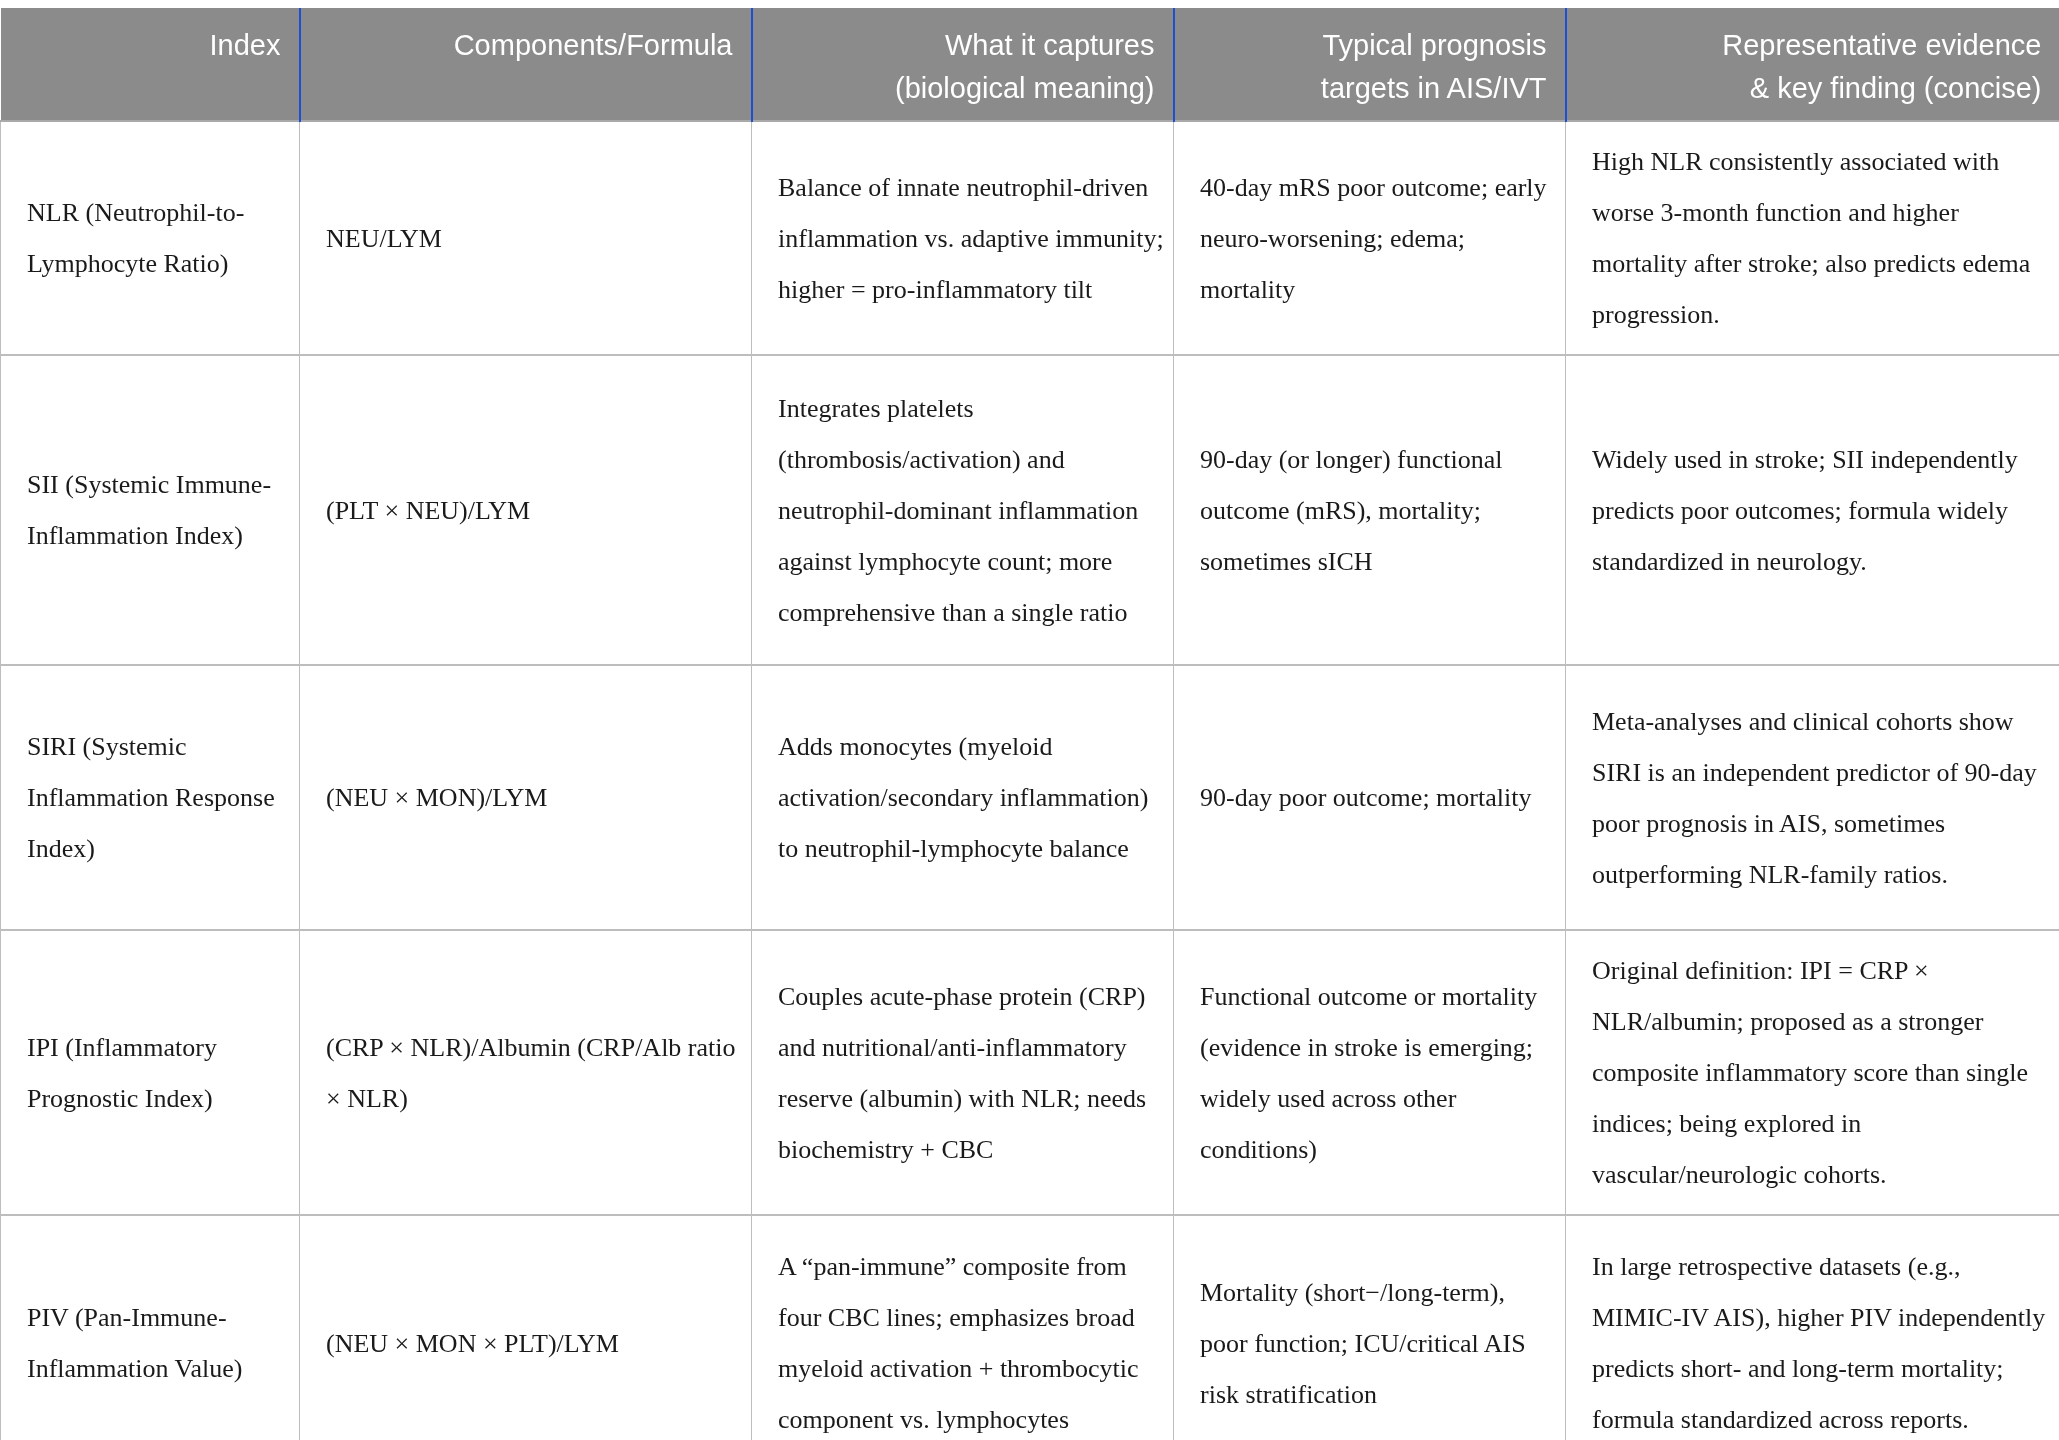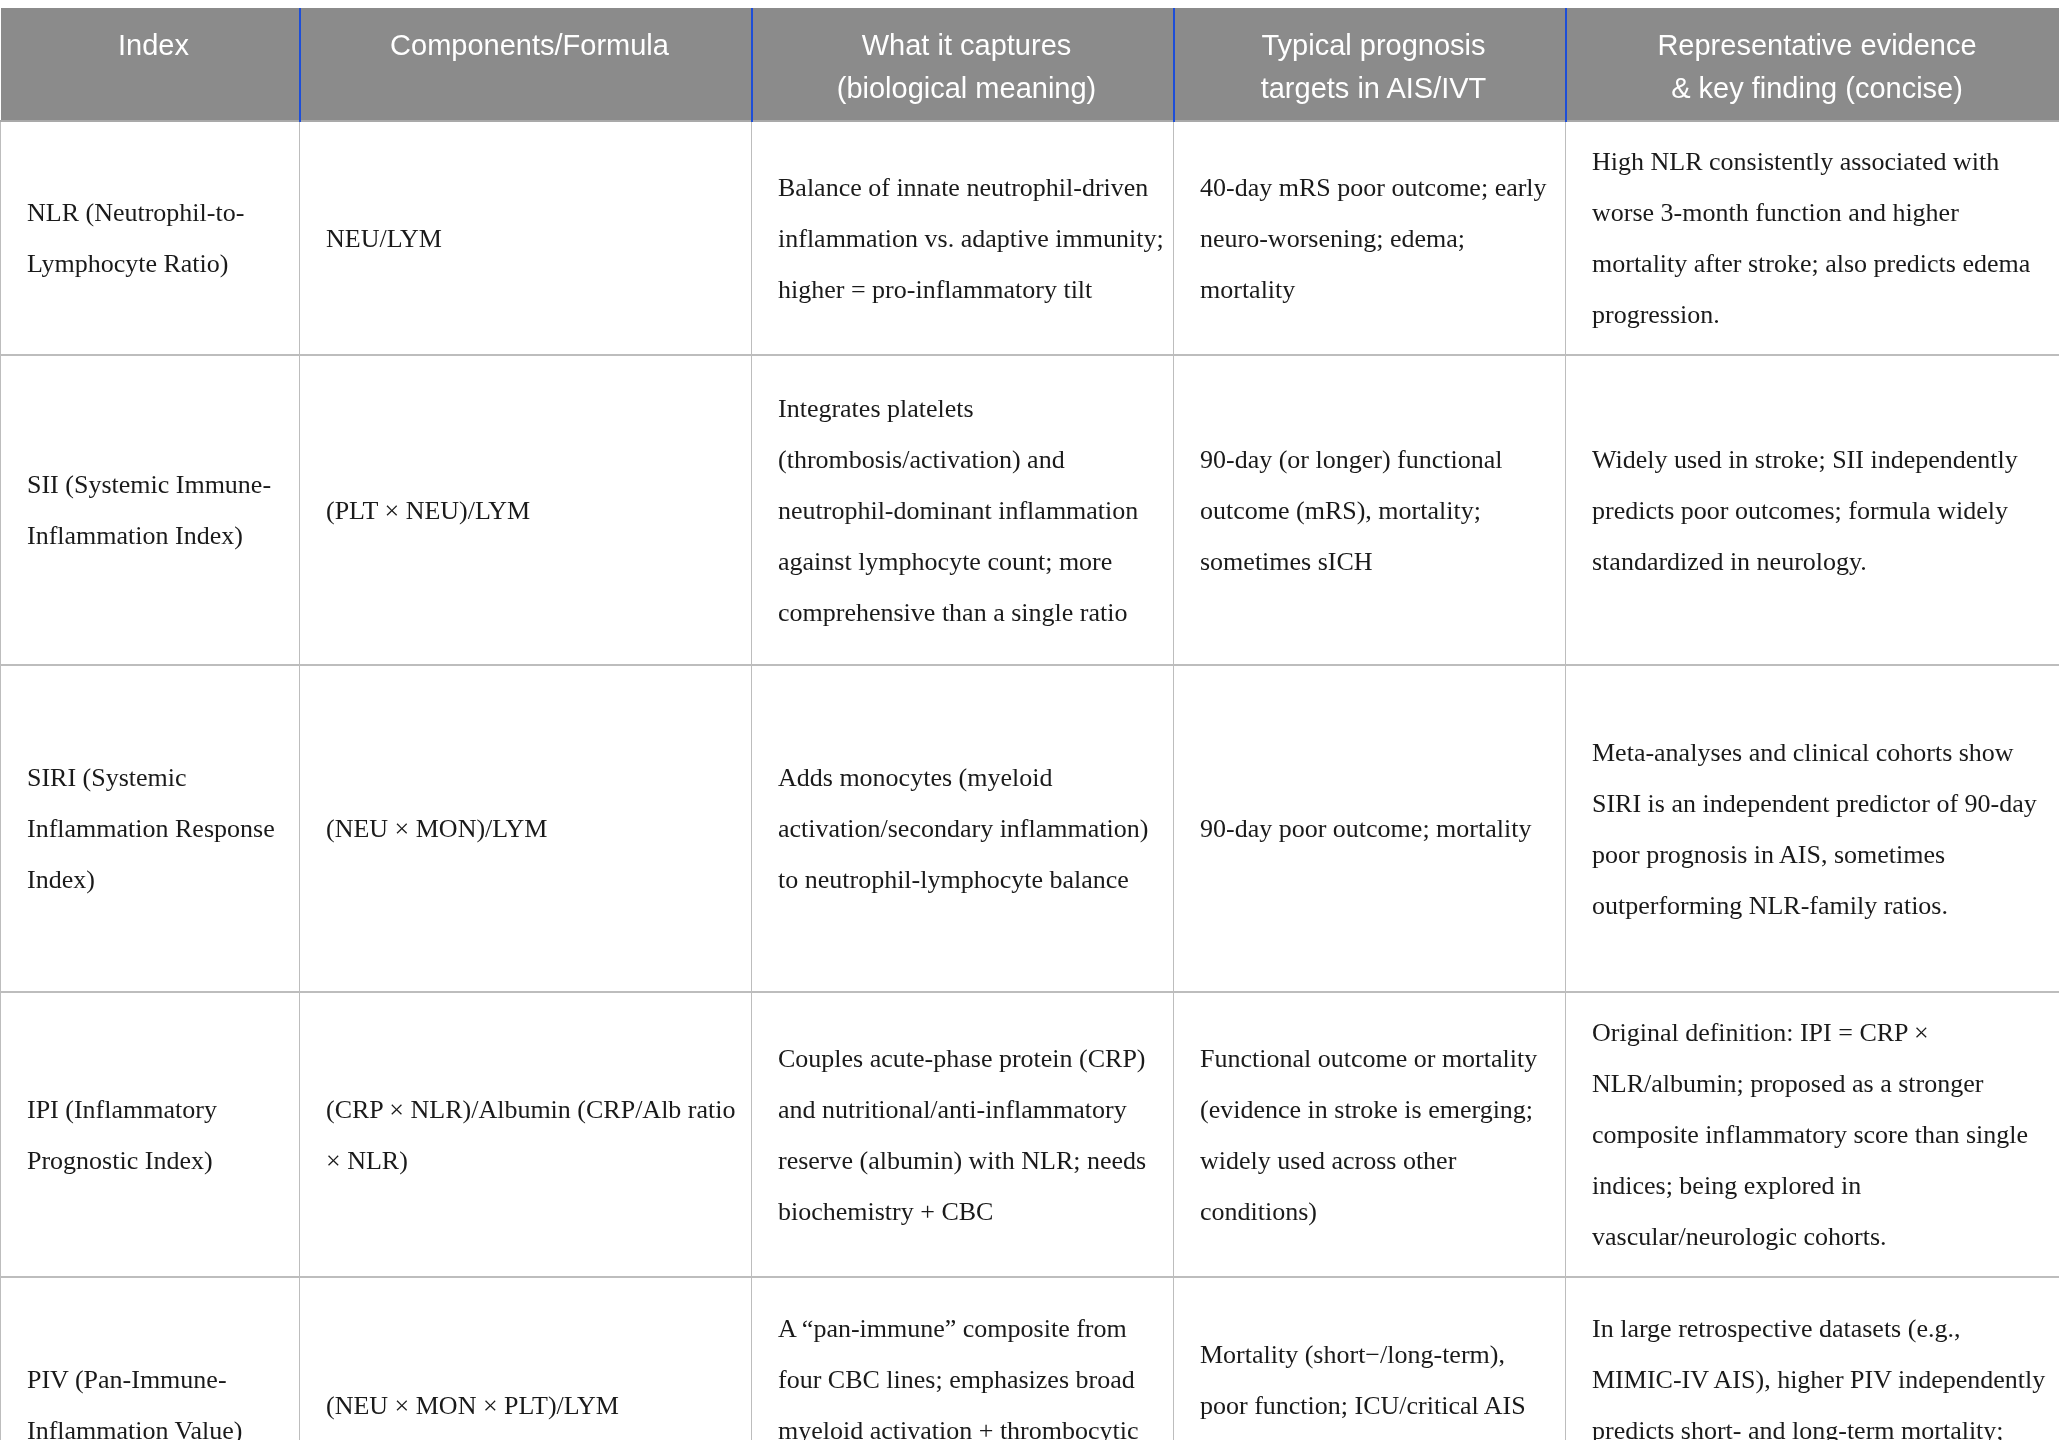--- a/index.html
+++ b/index.html
@@ -18,21 +18,21 @@
     margin-top: 8px;
   }
   
   thead th {
     background: #8b8b8b;
     color: #ffffff;
     font-family: "Liberation Sans", "DejaVu Sans", sans-serif;
     font-weight: 400;
     font-size: 29px;
     line-height: 43px;
-    text-align: center;
+    text-align: right;
     vertical-align: top;
     padding: 16px 18px 10px 26px;
     white-space: pre-line;
     border: none;
   }
   thead th + th { border-left: 2px solid #1d4ed8; }
   
   tbody td {
     background: #ffffff;
     color: #1a1a1a;
@@ -82,21 +82,21 @@
         <td class="col-targets">40-day mRS poor outcome; early neuro-worsening; edema; mortality</td>
         <td class="col-evidence">High NLR consistently associated with worse 3-month function and higher mortality after stroke; also predicts edema progression.</td>
       </tr>
       <tr style="height:310px">
         <td class="col-index">SII (Systemic Immune-Inflammation Index)</td>
         <td class="col-formula">(PLT × NEU)/LYM</td>
         <td class="col-captures">Integrates platelets (thrombosis/activation) and neutrophil-dominant inflammation against lymphocyte count; more comprehensive than a single ratio</td>
         <td class="col-targets">90-day (or longer) functional outcome (mRS), mortality; sometimes sICH</td>
         <td class="col-evidence">Widely used in stroke; SII independently predicts poor outcomes; formula widely standardized in neurology.</td>
       </tr>
-      <tr style="height:327px">
+      <tr style="height:265px">
         <td class="col-index">SIRI (Systemic Inflammation Response Index)</td>
         <td class="col-formula">(NEU × MON)/LYM</td>
         <td class="col-captures">Adds monocytes (myeloid activation/secondary inflammation) to neutrophil-lymphocyte balance</td>
         <td class="col-targets">90-day poor outcome; mortality</td>
         <td class="col-evidence">Meta-analyses and clinical cohorts show SIRI is an independent predictor of 90-day poor prognosis in AIS, sometimes outperforming NLR-family ratios.</td>
       </tr>
       <tr style="height:258px">
         <td class="col-index">IPI (Inflammatory Prognostic Index)</td>
         <td class="col-formula">(CRP × NLR)/Albumin (CRP/Alb ratio × NLR)</td>
         <td class="col-captures">Couples acute-phase protein (CRP) and nutritional/anti-inflammatory reserve (albumin) with NLR; needs biochemistry + CBC</td>

